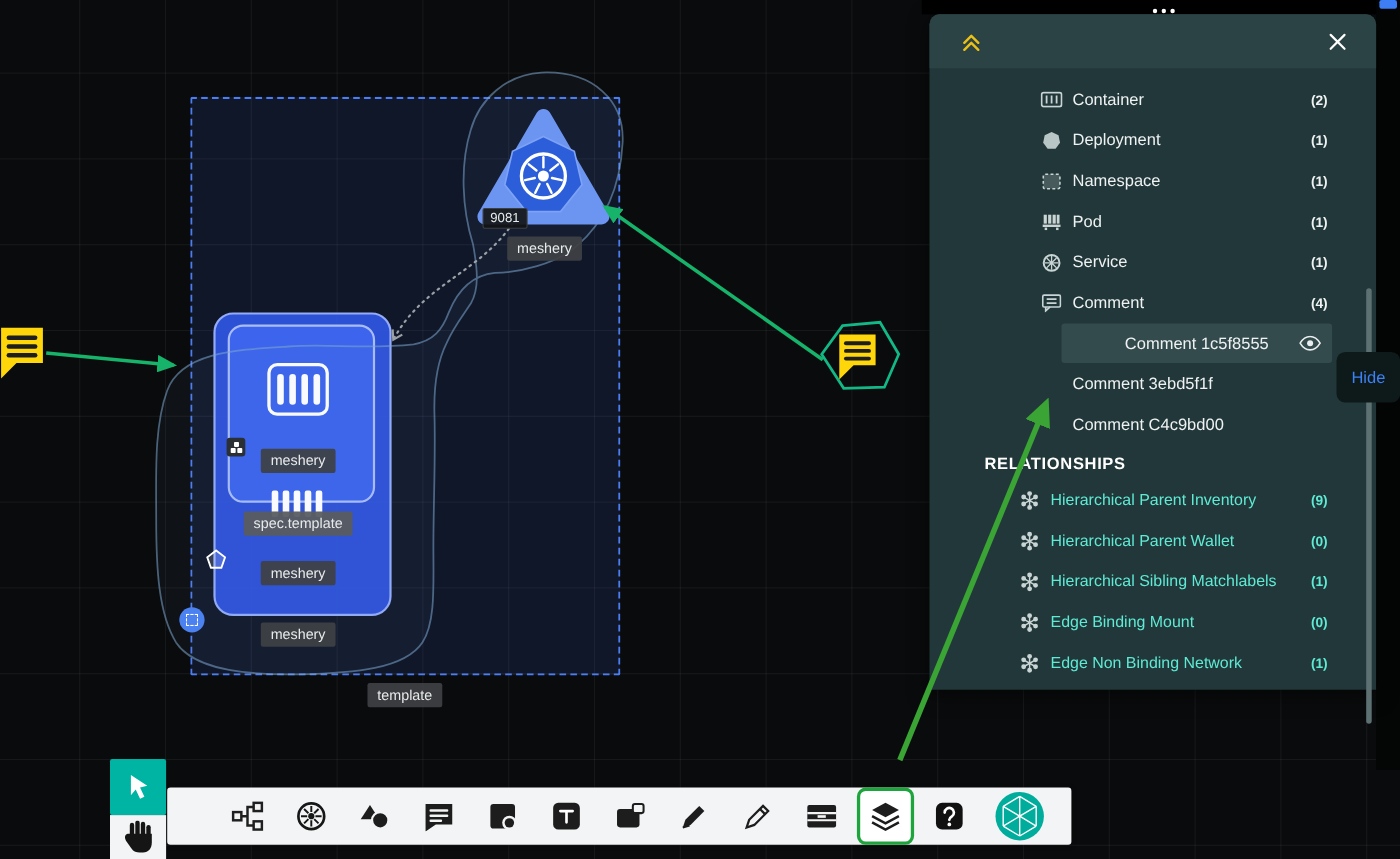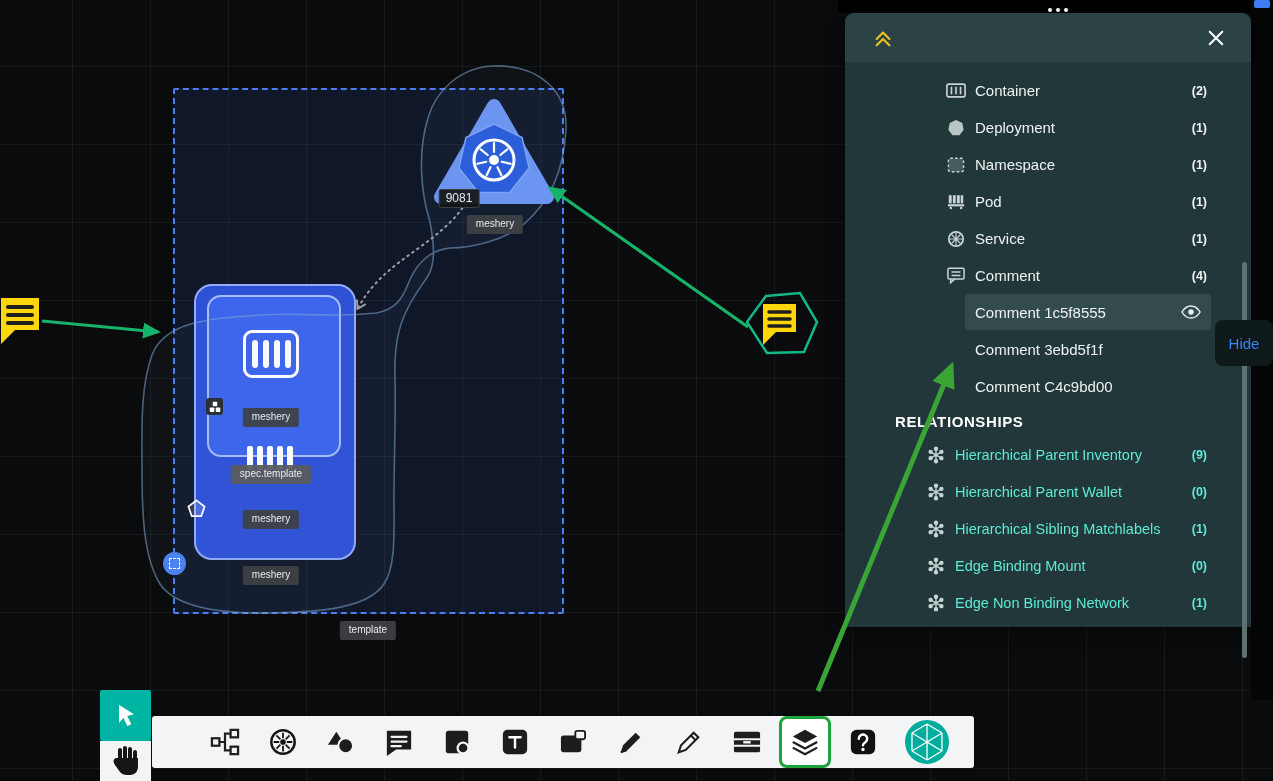--- a/index.html
+++ b/index.html
@@ -42,21 +42,21 @@
   .bars2 i{display:block;width:6px;height:24px;background:#fff;border-radius:2px;}
   .pod-badge{position:absolute;left:206px;top:398px;z-index:7;width:17px;height:17px;
     background:#2b3034;border-radius:3px;display:flex;align-items:center;justify-content:center;}
   .hex-badge{position:absolute;left:187px;top:499px;z-index:7;}
   .ns-badge{position:absolute;left:163px;top:552px;width:23px;height:23px;border-radius:50%;
     background:#4b82f0;z-index:7;display:flex;align-items:center;justify-content:center;}
   .ns-badge i{display:block;width:9px;height:9px;border:1.5px dashed #fff;border-radius:1px;}
   .canvas-svg{position:absolute;inset:0;z-index:6;pointer-events:none;}
   .node-label{
     position:absolute;z-index:8;transform:translateX(-50%);
-    background:rgba(62,65,68,0.93);color:#e8ebeb;font-size:10px;line-height:1;
+    background:rgba(62,65,68,0.93);color:#e8ebeb;font-size:13px;line-height:1;
     padding:4px 9px 5px;border-radius:2px;white-space:nowrap;
   }
   .lbl-port{left:459px;top:189px;font-size:12px;padding:2px 6px 3px;background:rgba(18,20,22,0.92);border:1px solid #3c4043;}
   .lbl-k8s{left:495px;top:215px;}
   .lbl-container{left:271px;top:408px;}
   .lbl-spec{left:271px;top:465px;background:rgba(88,92,96,0.95);}
   .lbl-pod{left:271px;top:510px;}
   .lbl-deploy{left:271px;top:566px;}
   .lbl-ns{left:368px;top:621px;}
   
@@ -74,21 +74,21 @@
     border-radius:9px 9px 0 0;padding:0 20px 0 28px;}
   .collapse{cursor:pointer;display:flex;}
   .close{margin-left:auto;cursor:pointer;display:flex;padding-right:6px;}
   .panel-body{padding-top:10px;}
   .p-row{height:37px;display:flex;align-items:center;padding:0 44px 0 100px;color:#eef2f2;font-size:15px;cursor:pointer;}
   .p-row .icon{width:22px;display:flex;justify-content:center;margin-right:8px;}
   .p-label{flex:1;white-space:nowrap;}
   .p-count{font-size:12.5px;font-weight:700;}
   .c-row{height:36px;margin:0 40px 1px 120px;padding:0 10px;display:flex;align-items:center;
     color:#eef2f2;font-size:15px;border-radius:3px;position:relative;cursor:pointer;}
-  .c-row.selected{background:#344b4d;}
+  .c-row.selected{background:#344b4d;justify-content:center;}
   .c-row .eye{position:absolute;right:10px;top:11px;display:flex;cursor:pointer;}
   .rel-header{padding:8px 0 6px 50px;font-size:15px;font-weight:700;color:#fff;letter-spacing:0.6px;}
   .rel-row{height:37px;display:flex;align-items:center;padding:0 44px 0 82px;color:#5eead4;font-size:14.5px;cursor:pointer;}
   .rel-row .icon{width:20px;margin-right:8px;display:flex;}
   .scroll-thumb{position:absolute;right:4px;top:249px;width:5px;height:396px;background:#5d7173;border-radius:3px;cursor:pointer;}
   .hide-tip{
     position:absolute;left:1215px;top:320px;width:58px;height:46px;background:#0e191a;
     border-radius:8px;color:#3b82f6;display:flex;align-items:center;justify-content:center;
     font-size:15px;z-index:40;
   }

